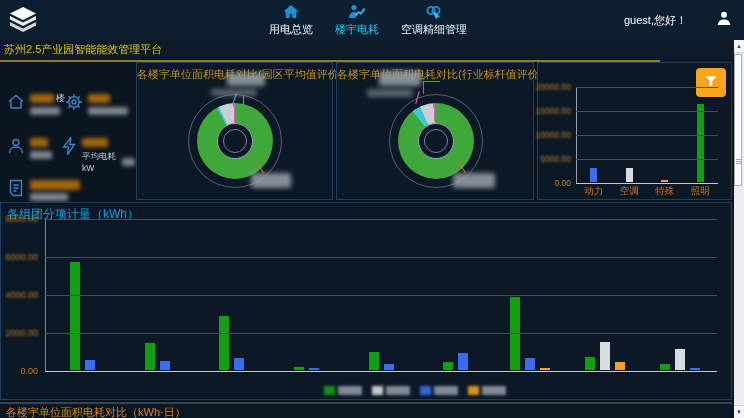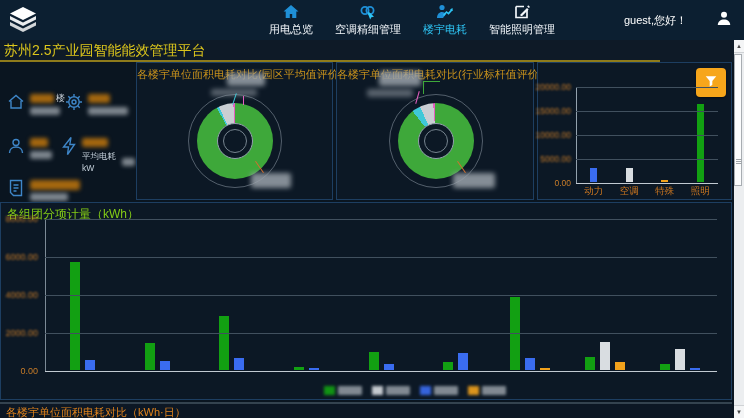--- a/index.html
+++ b/index.html
@@ -13,21 +13,21 @@
   .brand .l2{font-size:11.5px;color:#e9f1f8;}
   .nav{position:absolute;left:258px;top:3px;display:flex;}
   .nav-item{padding:0 11px;text-align:center;cursor:pointer;}
   .nav-item .ic{height:18px;}
   .nav-item .lb{font-size:11px;color:#f2f6fa;margin-top:1px;white-space:nowrap;}
   .nav-item.active .lb{color:#2ec5f5;}
   .greeting{position:absolute;left:624px;top:13px;font-size:11px;color:#ffffff;white-space:nowrap;}
   .user-ic{position:absolute;left:716px;top:10px;}
   
   .subheader{position:absolute;left:0;top:40px;width:744px;height:22px;background:#0e1a27;}
-  .subheader .t{position:absolute;left:4px;top:2px;font-size:14px;color:#ddc61c;}
+  .subheader .t{position:absolute;left:4px;top:2px;font-size:11px;color:#ddc61c;}
   .sub-underline{position:absolute;left:0;top:60px;width:660px;height:2px;background:#8e7b1b;}
   
   .panel{position:absolute;background:#0c1825;border:1px solid #1d3e61;box-sizing:border-box;}
   .p-title{position:absolute;left:0;right:0;top:4px;text-align:center;font-size:11px;color:#c9921b;white-space:nowrap;}
   .p-title.white{color:#e8eff6;}
   
   .sidebar{position:absolute;left:0;top:62px;width:135px;height:138px;}
   .stat{position:absolute;display:flex;gap:4px;align-items:flex-start;}
   .stat .tx{padding-top:1px;}
   .vrow{display:flex;align-items:center;gap:2px;height:11px;}
@@ -55,21 +55,21 @@
   .col{flex:1;display:flex;align-items:flex-end;justify-content:center;gap:5px;}
   .xrow{position:absolute;left:0;right:0;display:flex;}
   .xl{flex:1;text-align:center;font-size:9.5px;color:#d2791f;white-space:nowrap;}
   .bar{display:block;}
   
   .filter-btn{position:absolute;right:5px;top:5px;width:30px;height:29px;background:#f7a61b;
               border-radius:4px;display:flex;align-items:center;justify-content:center;
               box-shadow:0 1px 2px rgba(0,0,0,.5);cursor:pointer;}
   
   .bottom-panel{left:0;top:202px;width:732px;height:198px;}
-  .bp-title{position:absolute;left:6px;top:3px;font-size:12px;color:#84cc16;white-space:nowrap;}
+  .bp-title{position:absolute;left:6px;top:3px;font-size:12px;color:#0ea5e9;white-space:nowrap;}
   .legend{position:absolute;left:323px;top:183px;display:flex;gap:10px;filter:blur(1.6px);opacity:.9;}
   .lg-item{display:flex;align-items:center;gap:3px;}
   .lg-sw{width:11px;height:9px;}
   .lg-tx{width:24px;height:9px;background:#8e969e;border-radius:1px;}
   
   .bottom-strip{position:absolute;left:0;top:402px;width:732px;height:16px;background:#0c1724;
                 border-top:2px solid #34434f;}
   .bottom-strip .t{position:absolute;left:6px;top:1px;font-size:11px;color:#e0831c;white-space:nowrap;}
   
   .scrollbar{position:absolute;left:734px;top:40px;width:10px;height:378px;background:#eceef0;}
@@ -98,50 +98,40 @@
 
     <div class="nav">
       <div class="nav-item">
         <div class="ic">
           <svg width="18" height="18" viewBox="0 0 18 18">
               <path d="M9 2 1.5 8.5h2.2V15h4.1v-4h2.4v4h4.1V8.5h2.2Z" fill="#1f8fd6"></path>
             </svg>
         </div>
         <div class="lb">用电总览</div>
       </div>
-      <div class="nav-item">
-        <div class="ic">
-          <svg width="18" height="18" viewBox="0 0 18 18">
-            <circle cx="6" cy="7.5" r="3.6" stroke="#1f8fd6" stroke-width="1.8" fill="none"></circle>
-            <circle cx="11" cy="7.5" r="3.6" stroke="#1f8fd6" stroke-width="1.8" fill="none"></circle>
-            <path d="M9.5 8.5 15 13.8l-2.6.4-1.2 2.4-2.2-5.6Z" fill="#2ec5f5"></path>
-          </svg>
-        </div>
-        <div class="lb">空调精细管理</div>
-      </div>
       <div class="nav-item active">
         <div class="ic">
           <svg width="18" height="18" viewBox="0 0 18 18">
             <circle cx="6" cy="4.5" r="2.6" fill="#1f8fd6"></circle>
             <path d="M1 15c0-3.8 2.3-6 5-6 1.6 0 3 .7 4 2l-3 4Z" fill="#1f8fd6"></path>
             <path d="M7.5 12.5 10.5 9l2 1.6 3.5-4" stroke="#2ec5f5" stroke-width="1.6" fill="none"></path>
             <polygon points="16.5,5 16.8,8 14,6.4" fill="#2ec5f5"></polygon>
           </svg>
         </div>
         <div class="lb">楼宇电耗</div>
       </div>
       <div class="nav-item">
         <div class="ic">
           <svg width="18" height="18" viewBox="0 0 18 18">
-            <path d="M3 3.5h8M3 3.5v11h11v-8" stroke="#f2f6fa" stroke-width="1.7" fill="none"></path>
-            <path d="M7.5 11.5 14 5l1.6 1.6-6.5 6.5H7.5Z" fill="#f2f6fa"></path>
-            <path d="M14.7 2.8l1.7 1.7" stroke="#f2f6fa" stroke-width="1.7"></path>
-          </svg>
-        </div>
-        <div class="lb">智能照明管理</div>
+            <circle cx="6" cy="7.5" r="3.6" stroke="#1f8fd6" stroke-width="1.8" fill="none"></circle>
+            <circle cx="11" cy="7.5" r="3.6" stroke="#1f8fd6" stroke-width="1.8" fill="none"></circle>
+            <path d="M9.5 8.5 15 13.8l-2.6.4-1.2 2.4-2.2-5.6Z" fill="#2ec5f5"></path>
+          </svg>
+        </div>
+        <div class="lb">空调精细管理</div>
       </div>
     </div>
 
     <div class="greeting">guest,您好！</div>
     <div class="user-ic">
       <svg width="16" height="16" viewBox="0 0 16 16">
         <circle cx="8" cy="4.8" r="3" fill="#ffffff"></circle>
         <path d="M1.8 15c0-3.6 2.8-5.6 6.2-5.6s6.2 2 6.2 5.6Z" fill="#ffffff"></path>
       </svg>
     </div>

